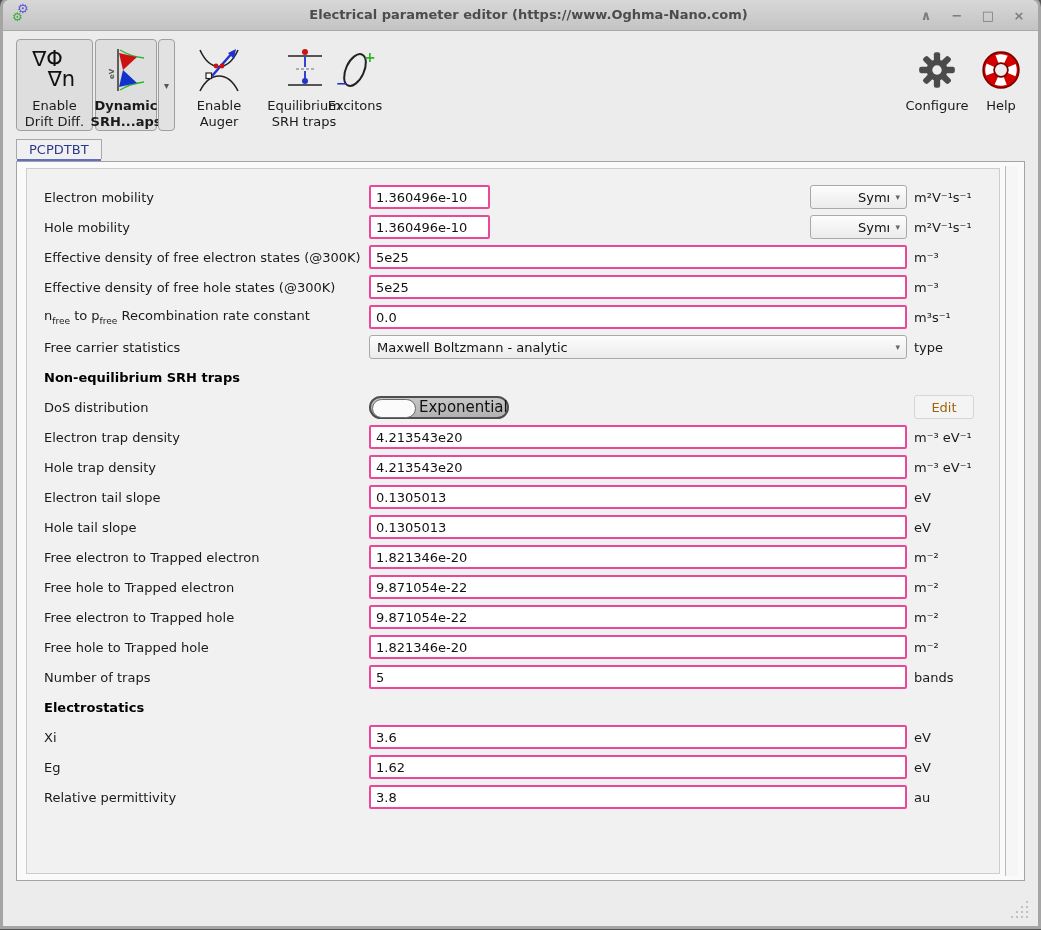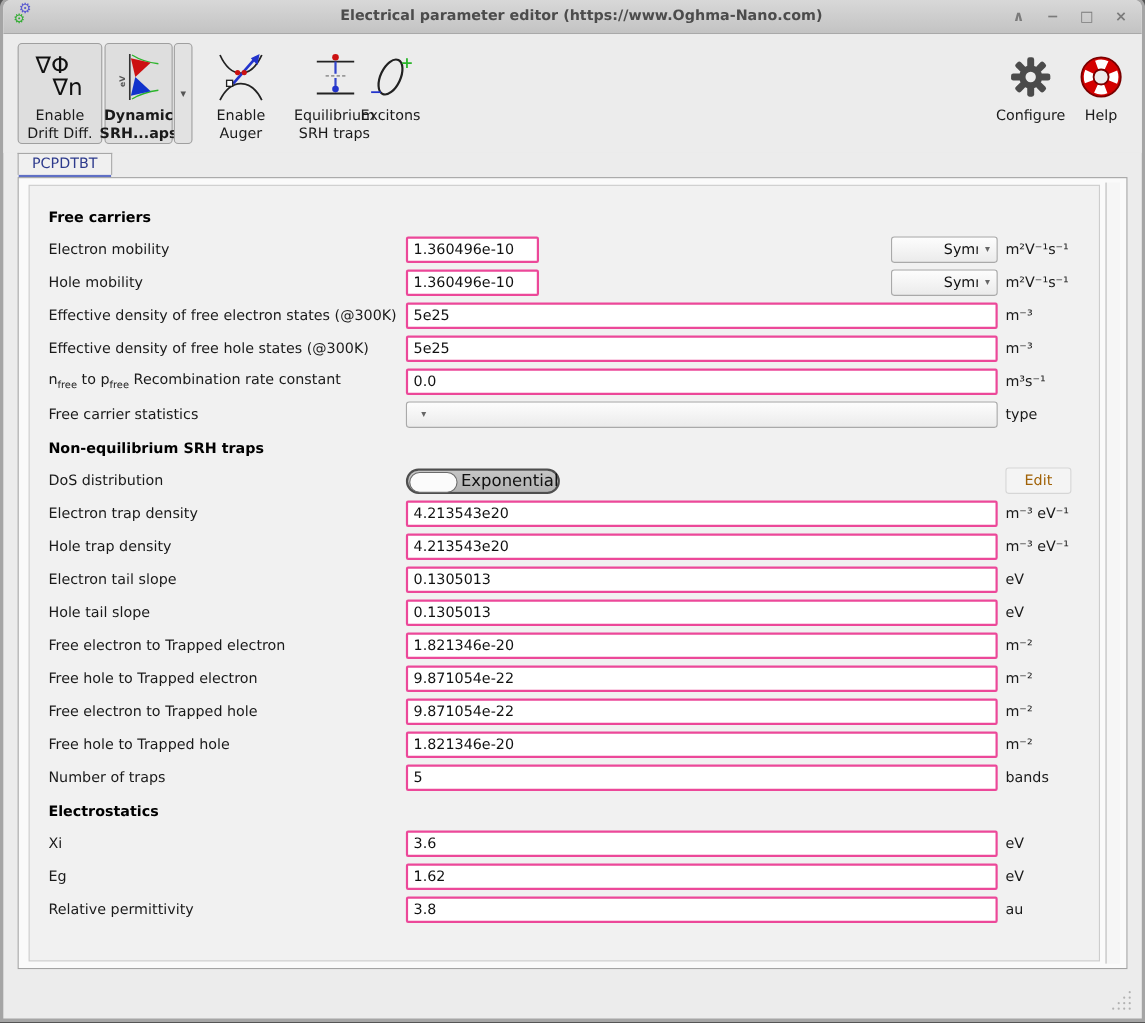--- a/index.html
+++ b/index.html
@@ -198,21 +198,20 @@
     </div>
   </div>
 
   <div class="tabstrip">
     <div class="tab">PCPDTBT</div>
   </div>
 
   <div class="panel">
     <div class="panel-inner">
       <div class="rows" id="form-rows">
-          <div class="frow section"><span class="section-title">Free carriers</span></div>
           <div class="frow entry_select">
             <span class="flabel">Electron mobility</span>
             <div class="fctrl">
               <input class="fld narrow" type="text" value="1.360496e-10" style="">
               <div class="combo small">
                 <span class="ct">Symmetric</span>
                 <span class="ca">▾</span>
               </div>
             </div>
             <div class="funit-cell">
@@ -256,20 +255,21 @@
               <input class="fld wide" type="text" value="0.0" style="">
             </div>
             <div class="funit-cell">
               <span>m³s⁻¹</span>
             </div>
           </div>
           <div class="frow select_row">
             <span class="flabel">Free carrier statistics</span>
             <div class="fctrl">
               <div class="combo widec">
+                <span class="ct">Maxwell Boltzmann - analytic</span>
                 <span class="ca">▾</span>
               </div>
             </div>
             <div class="funit-cell">
               <span>type</span>
             </div>
           </div>
           <div class="frow section"><span class="section-title">Non-equilibrium SRH traps</span></div>
           <div class="frow switch">
             <span class="flabel">DoS distribution</span>

